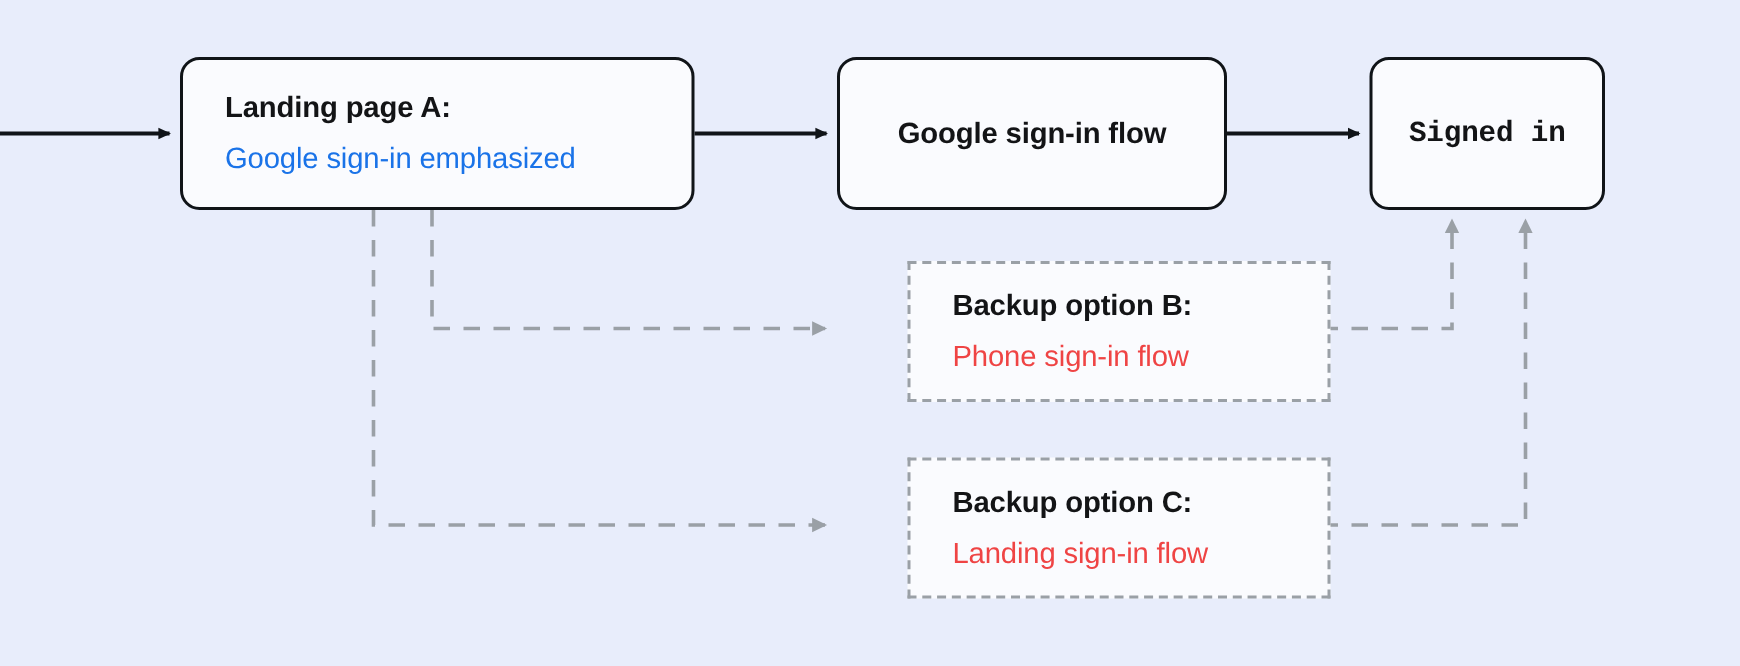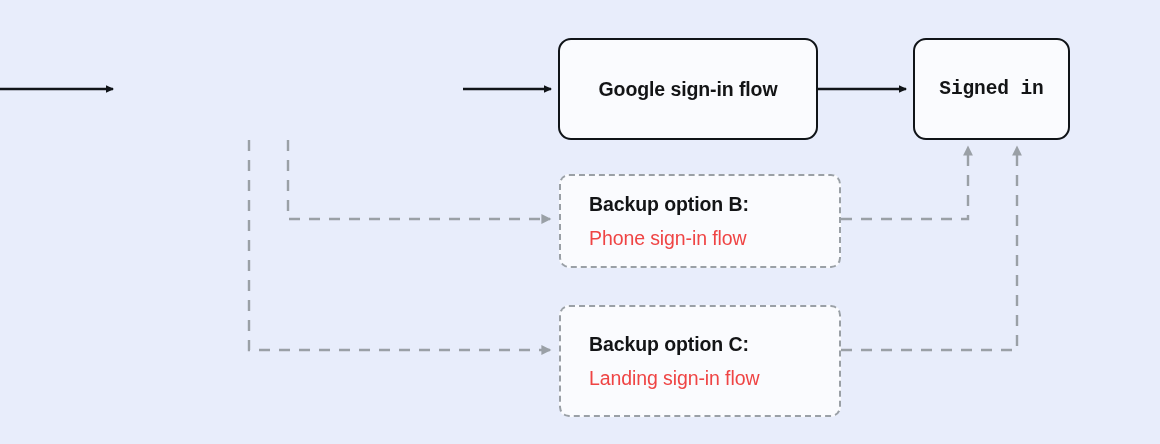--- a/index.html
+++ b/index.html
@@ -34,21 +34,22 @@
     flex-direction: column;
     justify-content: center;
     padding: 0 28px;
   }
   .node.solid {
     border: 2.6px solid #101418;
     border-radius: 13px;
   }
   .node.dashed {
     border: 2.4px dashed #9aa0a6;
-    border-radius: 10px;
+    border-radius: 0;
+    margin-left: 46px;
   }
   .node.center {
     align-items: center;
     padding: 0 16px;
   }
 
   .title {
     font-size: 19.5px;
     font-weight: bold;
     color: #131416;
@@ -98,32 +99,36 @@
 
     <path d="M288,140 L288,219 L550,219" stroke="#9aa0a6" stroke-width="2.4" fill="none" stroke-dasharray="11 9" marker-end="url(#arrow-dashed)"></path>
 
     <path d="M249,140 L249,350 L550,350" stroke="#9aa0a6" stroke-width="2.4" fill="none" stroke-dasharray="11 9" marker-end="url(#arrow-dashed)"></path>
 
     <path d="M841,219 L968,219 L968,147" stroke="#9aa0a6" stroke-width="2.4" fill="none" stroke-dasharray="11 9" marker-end="url(#arrow-dashed)"></path>
 
     <path d="M841,350 L1017,350 L1017,147" stroke="#9aa0a6" stroke-width="2.4" fill="none" stroke-dasharray="11 9" marker-end="url(#arrow-dashed)"></path>
   </svg>
 
+  <div class="node solid" style="left:120px; top:38px; width:343px; height:102px;">
+    <div class="title">Landing page A:</div>
+    <div class="subtitle blue">Google sign-in emphasized</div>
+  </div>
 
   <div class="node solid center" style="left:558px; top:38px; width:260px; height:102px;">
     <div class="single-line">Google sign-in flow</div>
   </div>
 
   <div class="node solid center" style="left:913px; top:38px; width:157px; height:102px;font-family:Liberation Mono, monospace;">
     <div class="single-line">Signed in</div>
   </div>
 
   <div class="node dashed" style="left:559px; top:174px; width:282px; height:94px;">
     <div class="title">Backup option B:</div>
     <div class="subtitle grey">Phone sign-in flow</div>
   </div>
 
-  <div class="node dashed" style="left:559px; top:305px; width:282px; height:112px;">
+  <div class="node dashed" style="left:559px; top:305px; width:282px; height:94px;">
     <div class="title">Backup option C:</div>
     <div class="subtitle grey">Landing sign-in flow</div>
   </div>
 
 </div>
 
 </body></html>

